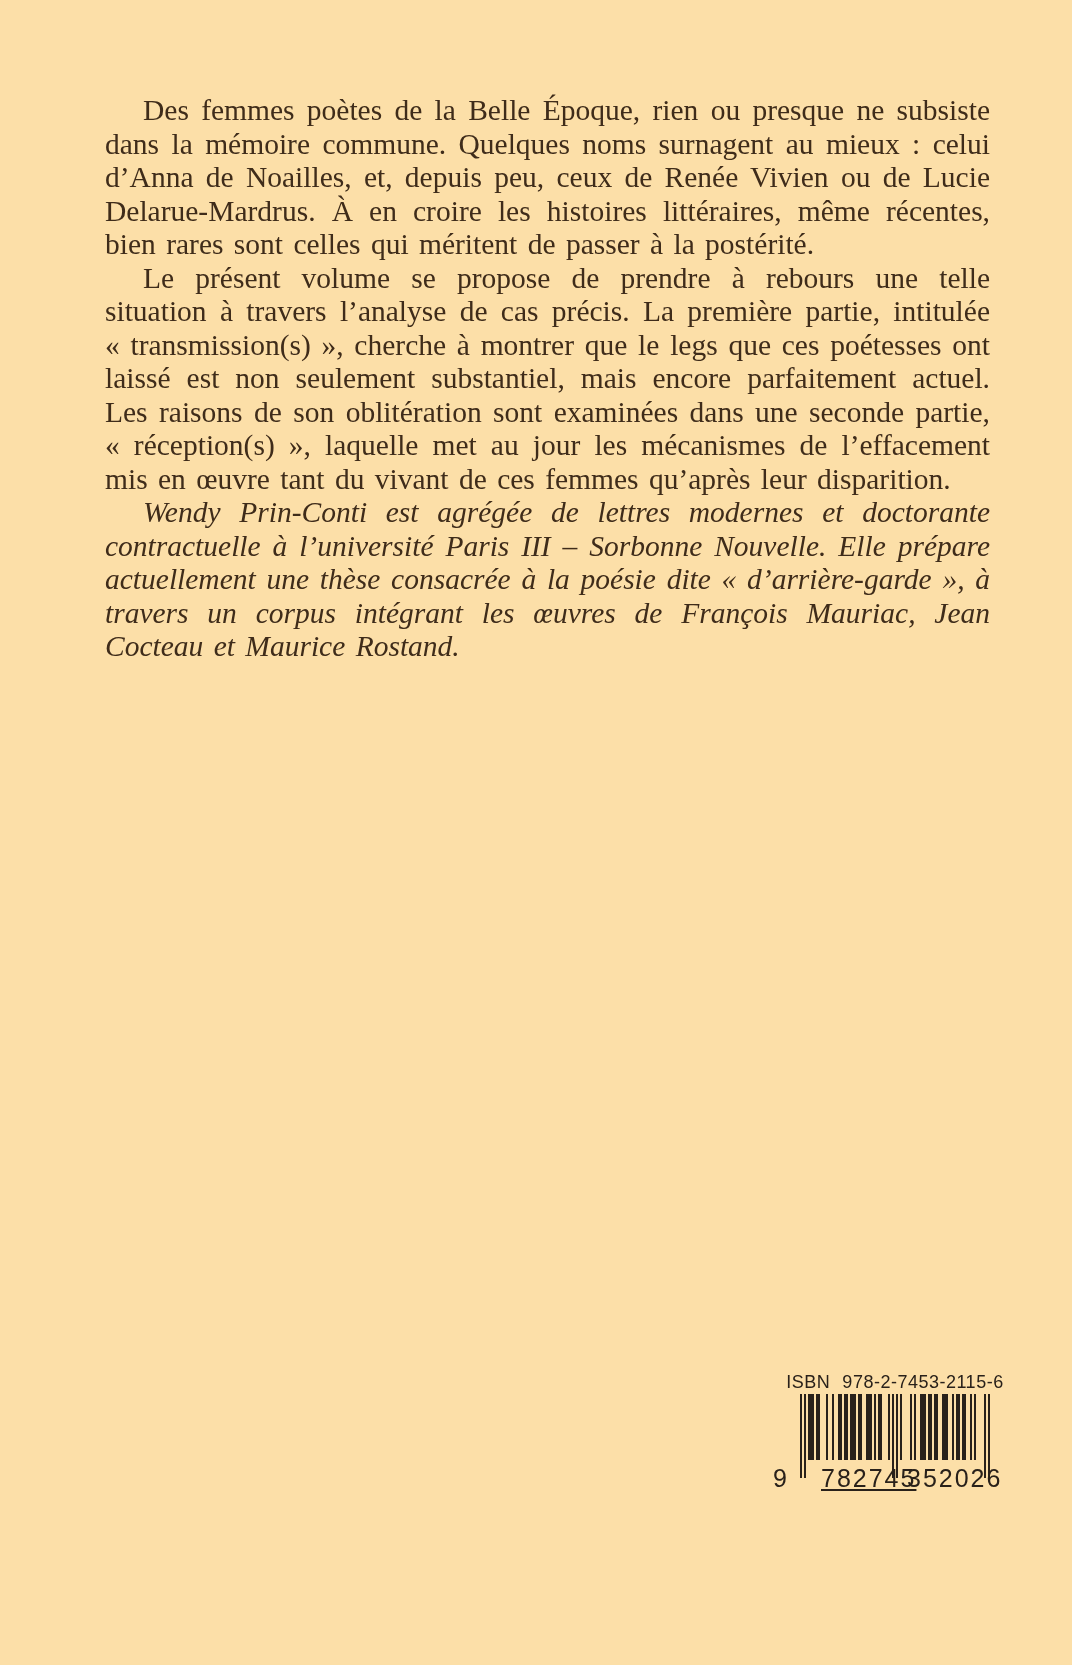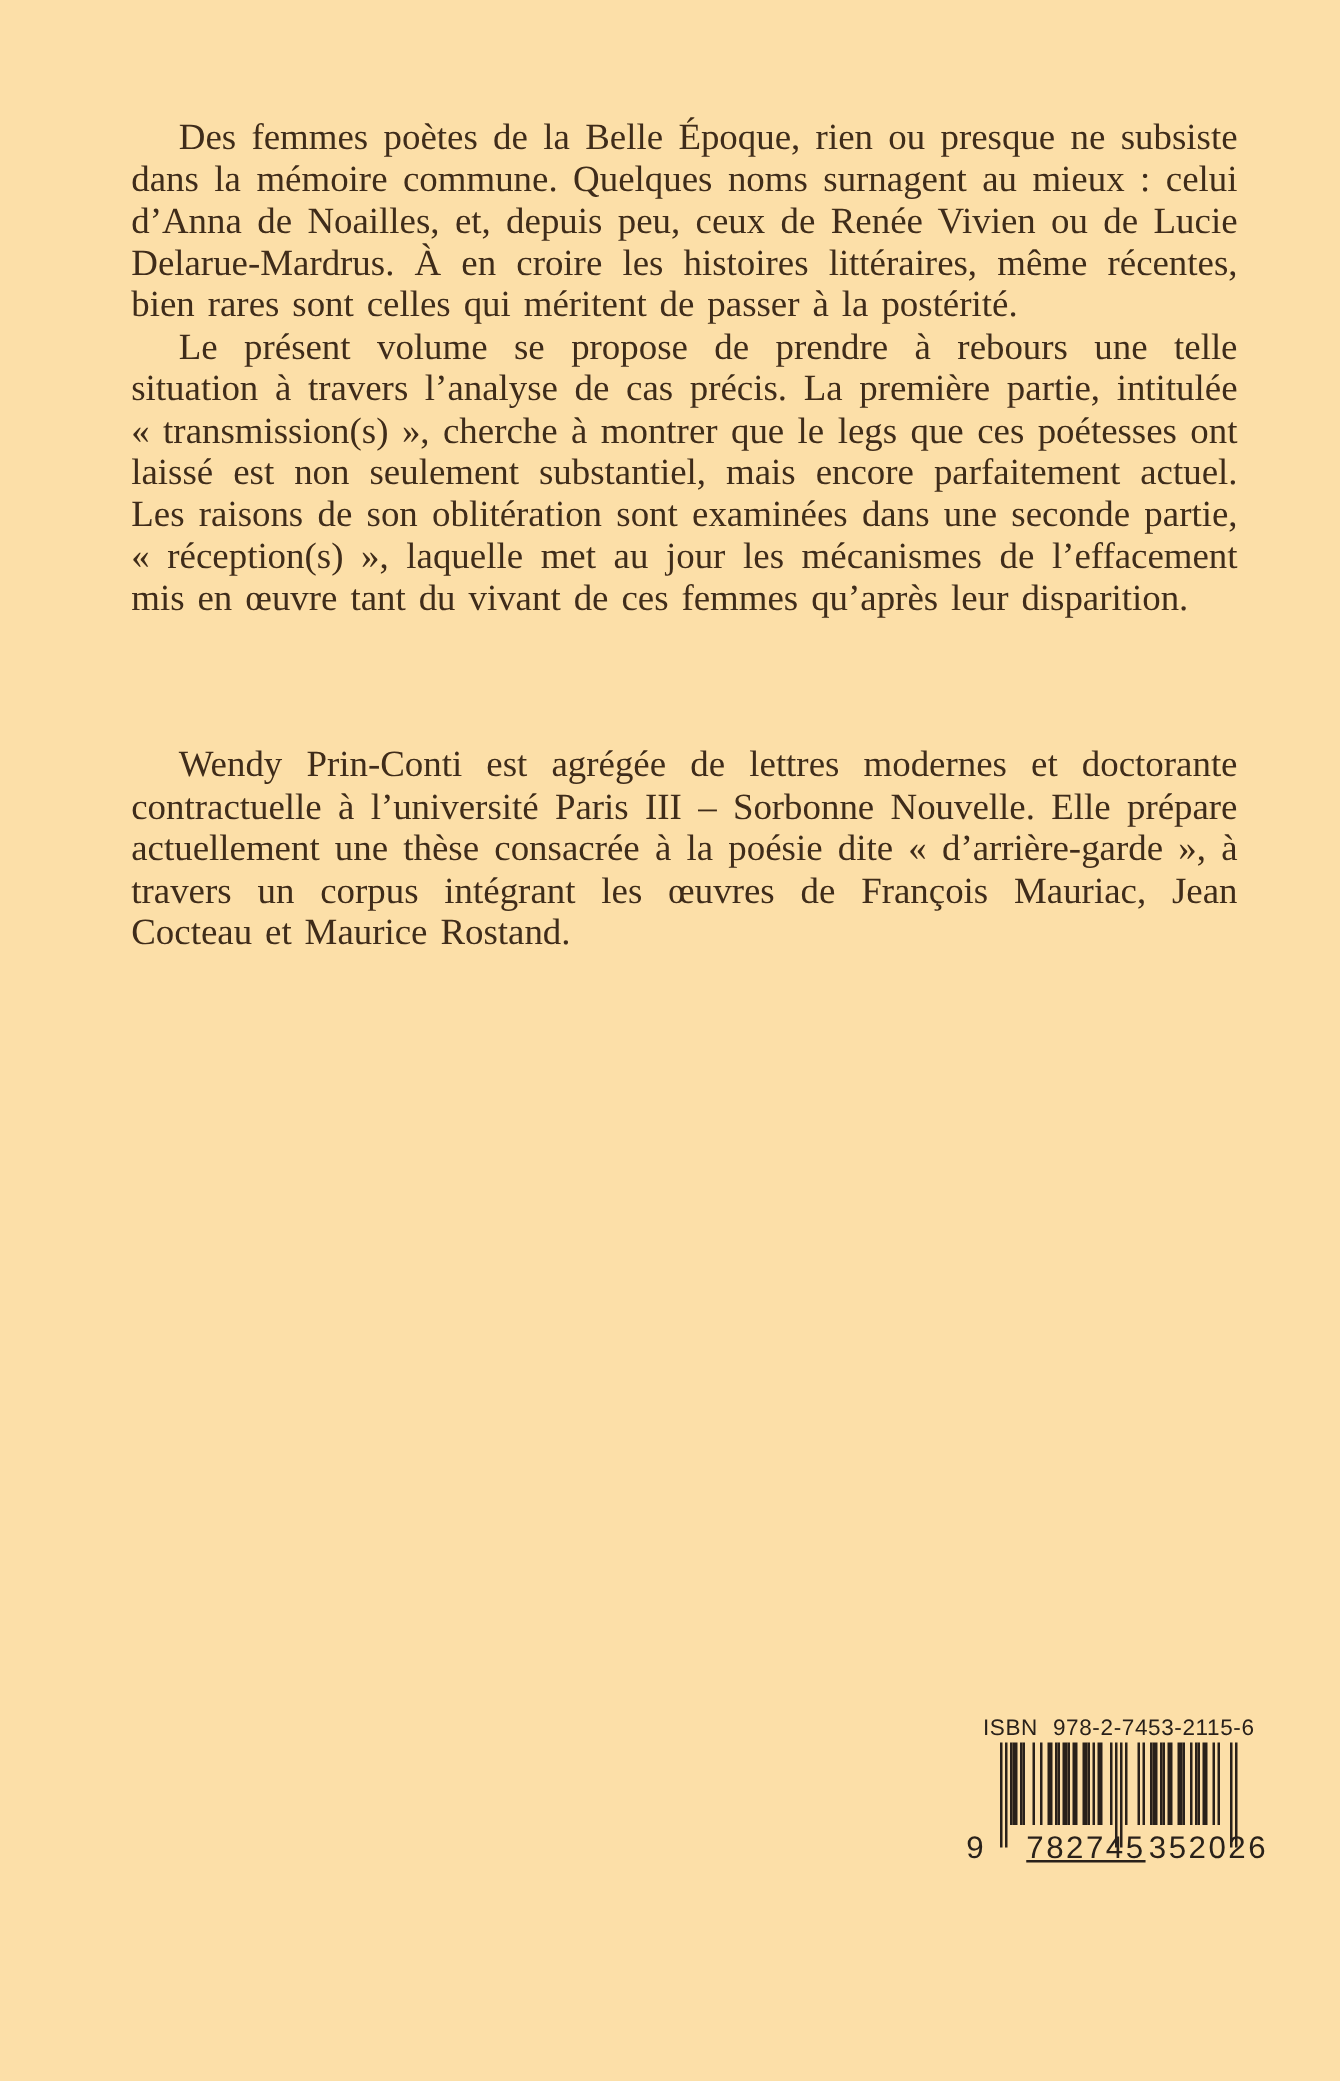--- a/index.html
+++ b/index.html
@@ -25,21 +25,21 @@
     font-size: 29.5px;
     line-height: 33.5px;
     text-align: justify;
     word-spacing: 3px;
   }
   .content p {
     margin: 0;
     text-indent: 38px;
   }
   .content p.bio {
-    margin-top: 100px;
+    font-style: italic;
   }
   .series {
     position: absolute;
     left: 110px;
     top: 1462px;
     font-size: 29px;
     font-style: italic;
     white-space: nowrap;
   }
   .series sup.ord {
@@ -81,21 +81,21 @@
   }
   .bc-digit {
     position: absolute;
     font-family: "Liberation Sans", "DejaVu Sans", sans-serif;
     font-size: 25px;
     line-height: 28px;
     top: 92px;
   }
   .bc-digit.lead  { left: -27px; }
   .bc-digit.left  { left: 21px;  width: 84px; text-align: left; letter-spacing: 2px; text-decoration: underline; }
-  .bc-digit.right { left: 119px; width: 84px; text-align: center; letter-spacing: 2px; }
+  .bc-digit.right { left: 107px; width: 84px; text-align: center; letter-spacing: 2px; }
 </style>
 </head>
 <body>
 
 <div class="page">
 
   <div class="content">
     <p>Des femmes poètes de la Belle Époque, rien ou presque ne subsiste dans la mémoire commune. Quelques noms surnagent au mieux&nbsp;: celui d’Anna de Noailles, et, depuis peu, ceux de Renée Vivien ou de Lucie Delarue-Mardrus. À en croire les histoires littéraires, même récentes, bien rares sont celles qui méritent de passer à la postérité.</p>
     <p>Le présent volume se propose de prendre à rebours une telle situation à travers l’analyse de cas précis. La première partie, intitulée «&nbsp;transmission(s)&nbsp;», cherche à montrer que le legs que ces poétesses ont laissé est non seulement substantiel, mais encore parfaitement actuel. Les raisons de son oblitération sont examinées dans une seconde partie, «&nbsp;réception(s)&nbsp;», laquelle met au jour les mécanismes de l’effacement mis en œuvre tant du vivant de ces femmes qu’après leur disparition.</p>
     <p class="bio">Wendy Prin-Conti est agrégée de lettres modernes et doctorante contractuelle à l’université Paris III – Sorbonne Nouvelle. Elle prépare actuellement une thèse consacrée à la poésie dite «&nbsp;d’arrière-garde&nbsp;», à travers un corpus intégrant les œuvres de François Mauriac, Jean Cocteau et Maurice Rostand.</p>

